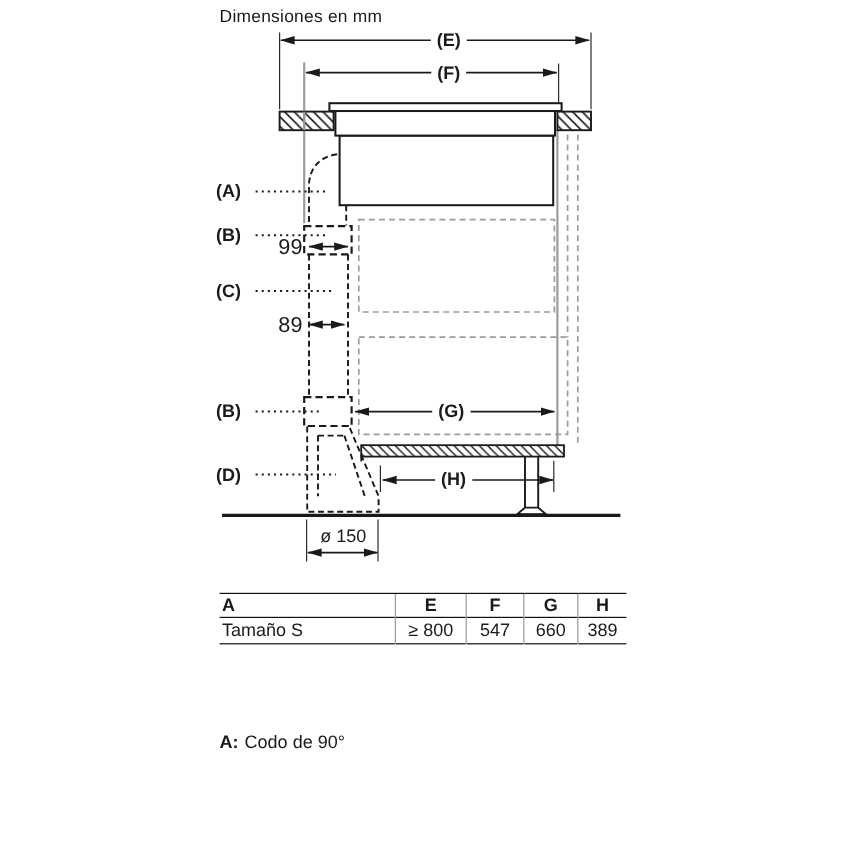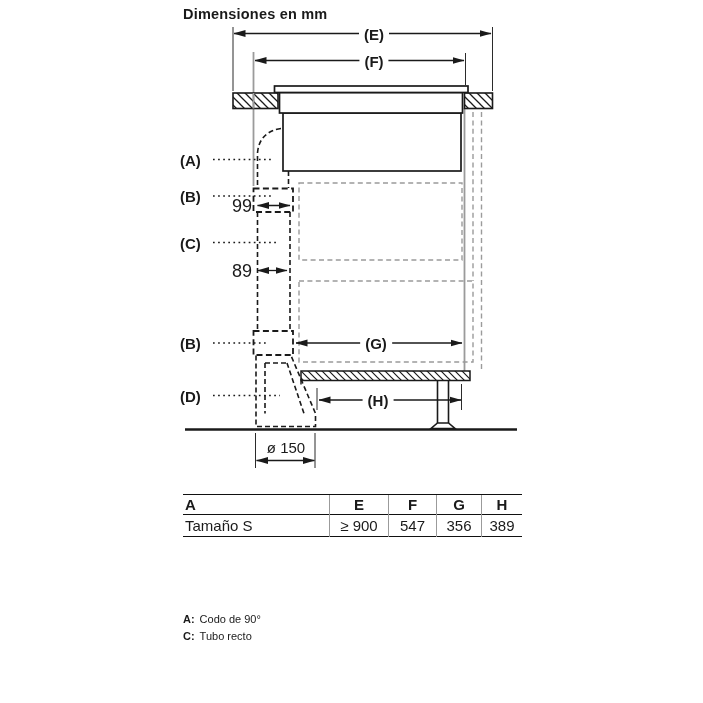--- a/index.html
+++ b/index.html
@@ -1,36 +1,36 @@
 <!DOCTYPE html>
 <html><head>
 <meta charset="utf-8">
 <style>
   html,body{margin:0;padding:0;background:#fff;}
   body{width:703px;height:703px;position:relative;overflow:hidden;
        font-family:"Liberation Sans",sans-serif;color:#1a1a1a;}
   .abs{position:absolute;}
-  #title{left:183px;top:6px;font-size:14.5px;letter-spacing:.2px;font-weight:bold;}
+  #title{left:183px;top:6px;font-size:14.5px;letter-spacing:.2px;}
   .callout{font-size:15px;font-weight:700;transform:translateY(-50%);}
   .dimlab{font-size:15px;font-weight:700;background:#fff;padding:0 5px;
           transform:translate(-50%,-50%);white-space:nowrap;}
   .meas{font-size:18px;transform:translate(-100%,-50%);white-space:nowrap;}
   .meas-c{font-size:15px;transform:translate(-50%,-50%);background:#fff;
           padding:0 3px;white-space:nowrap;}
   
   #spec-table{left:183px;top:494px;border-collapse:collapse;table-layout:fixed;}
   #spec-table td{font-size:15px;padding:0;vertical-align:middle;height:21px;
                  border-top:1.6px solid #111;}
   #spec-table tr.hdr td{height:19px;font-weight:700;}
   #spec-table tr td:nth-child(n+2){border-left:1px solid #9b9b9b;text-align:center;}
   #spec-table tr td:first-child{text-align:left;padding-left:2px;}
   #spec-table{border-bottom:1.6px solid #111;}
   .cw0{width:144px}.cw1{width:58px}.cw2{width:47px}.cw3{width:44px}.cw4{width:40px}
   
-  #legend{left:183px;top:611px;font-size:11px;line-height:16.8px;}
+  #legend{left:183px;top:611px;font-size:15px;line-height:16.8px;}
   #legend .lkey{font-weight:700;margin-right:5px;}
 </style>
 </head>
 <body>
 
 <div id="title" class="abs">Dimensiones en mm</div>
 
 <svg class="abs" style="left:0;top:0" width="703" height="703" viewBox="0 0 703 703">
   <defs>
     <marker id="ae" markerWidth="12" markerHeight="8" refX="11.5" refY="4" orient="auto" markerUnits="userSpaceOnUse">
@@ -141,28 +141,25 @@
   <tbody>
       <tr class="hdr">
     <td class="cw0">A</td>
     <td class="cw1">E</td>
     <td class="cw2">F</td>
     <td class="cw3">G</td>
     <td class="cw4">H</td>
   </tr>
   <tr>
     <td>Tamaño S</td>
-    <td>≥ 900</td>
+    <td>≥ 800</td>
     <td>547</td>
-    <td>356</td>
+    <td>660</td>
     <td>389</td>
   </tr>
 </tbody>
   </table>
 
 <div id="legend" class="abs">
   <div>
     <span class="lkey">A:</span><span>Codo de 90°</span>
   </div>
-  <div>
-    <span class="lkey">C:</span><span>Tubo recto</span>
-  </div>
 </div>
 
 </body></html>

